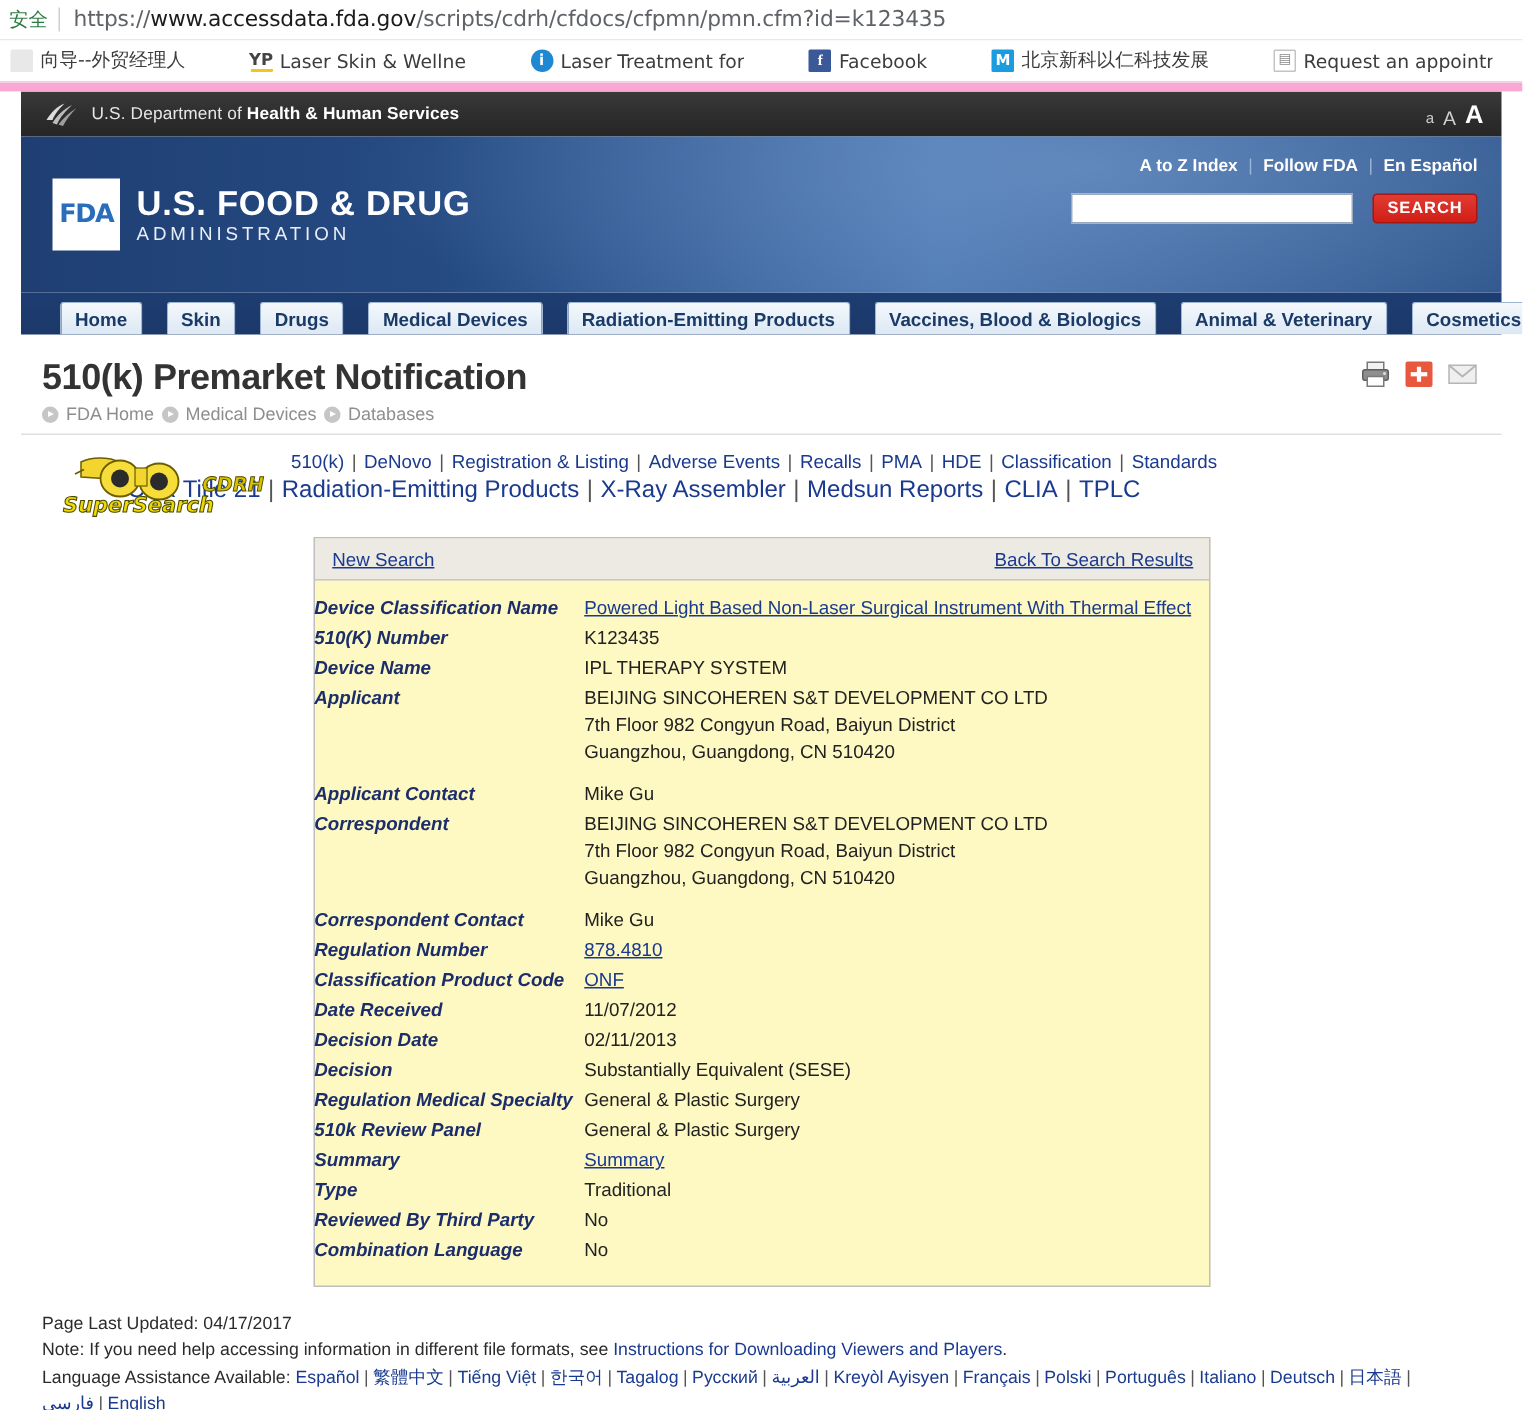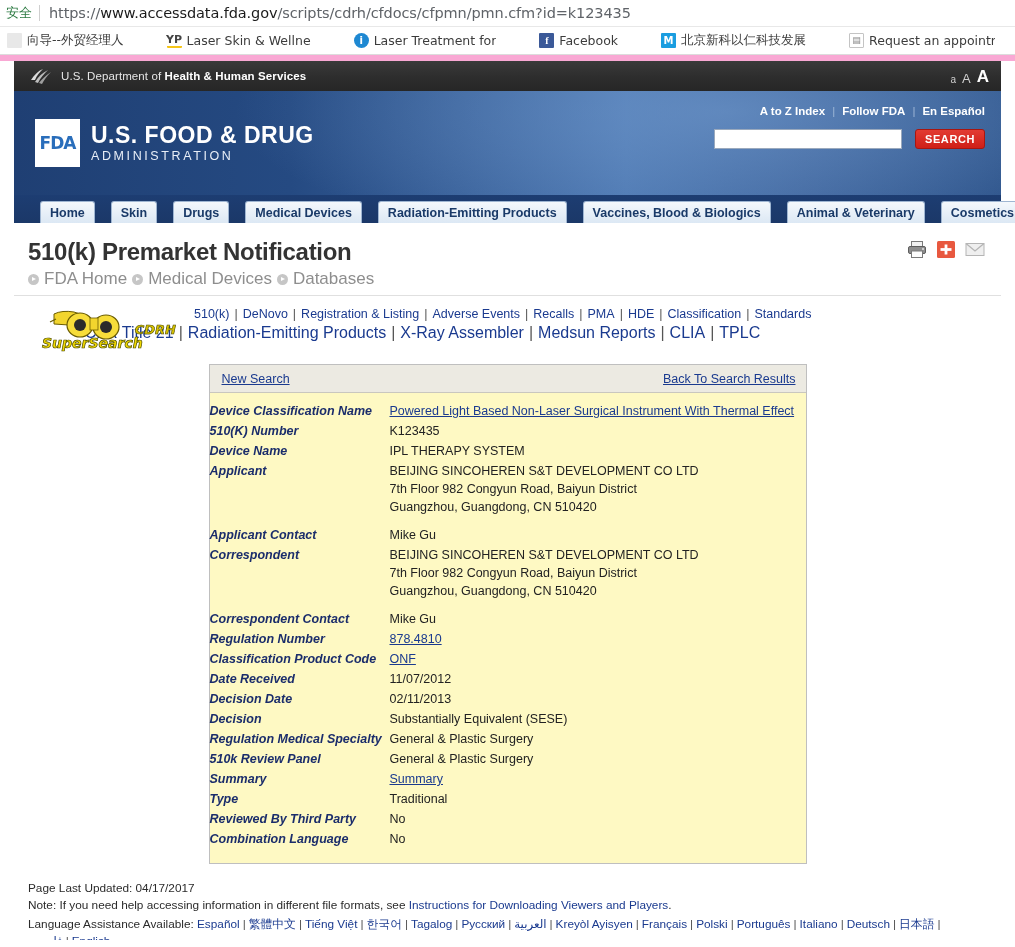--- a/index.html
+++ b/index.html
@@ -209,21 +209,21 @@
     padding: 15px 14px 6px 14px;
     border-bottom: 1px solid #e0e0e0;
   }
   #page-title {
     font-size: 24px; font-weight: bold; color: #333333;
     letter-spacing: -0.3px;
     margin: 0 0 3px 0;
   }
   #breadcrumb {
     display: flex; align-items: center; gap: 5px;
-    font-size: 17px; color: #8e8e8e;
+    font-size: 12px; color: #8e8e8e;
   }
   #breadcrumb .bc-arrow {
     display: inline-block; width: 11px; height: 11px;
     border-radius: 50%; background: #c6c6c6;
     position: relative;
   }
   #breadcrumb .bc-arrow::after {
     content: ""; position: absolute; left: 4px; top: 3px;
     border-left: 4px solid #ffffff;
     border-top: 2.5px solid transparent;

